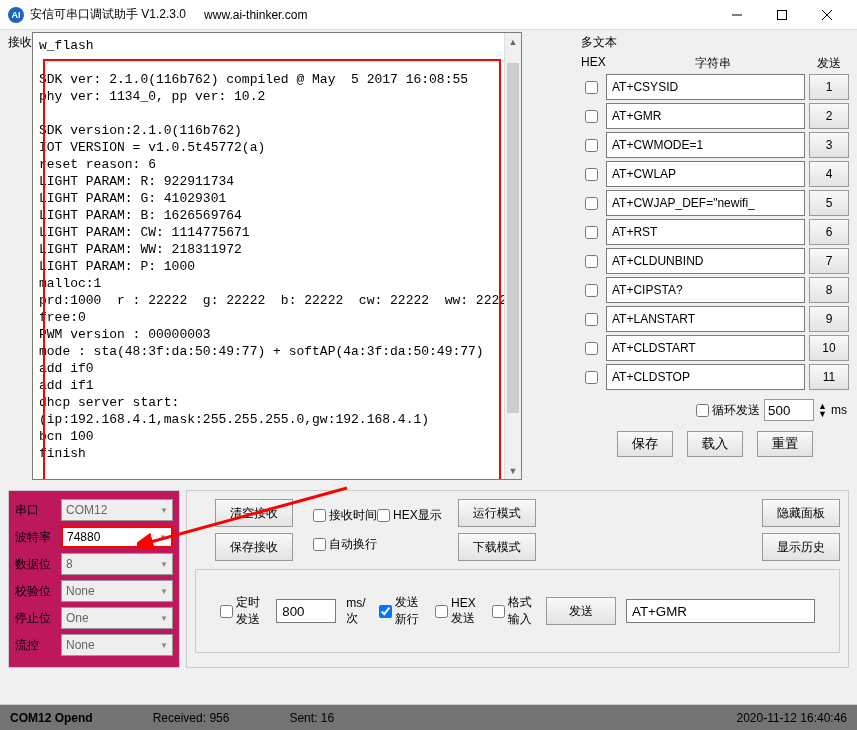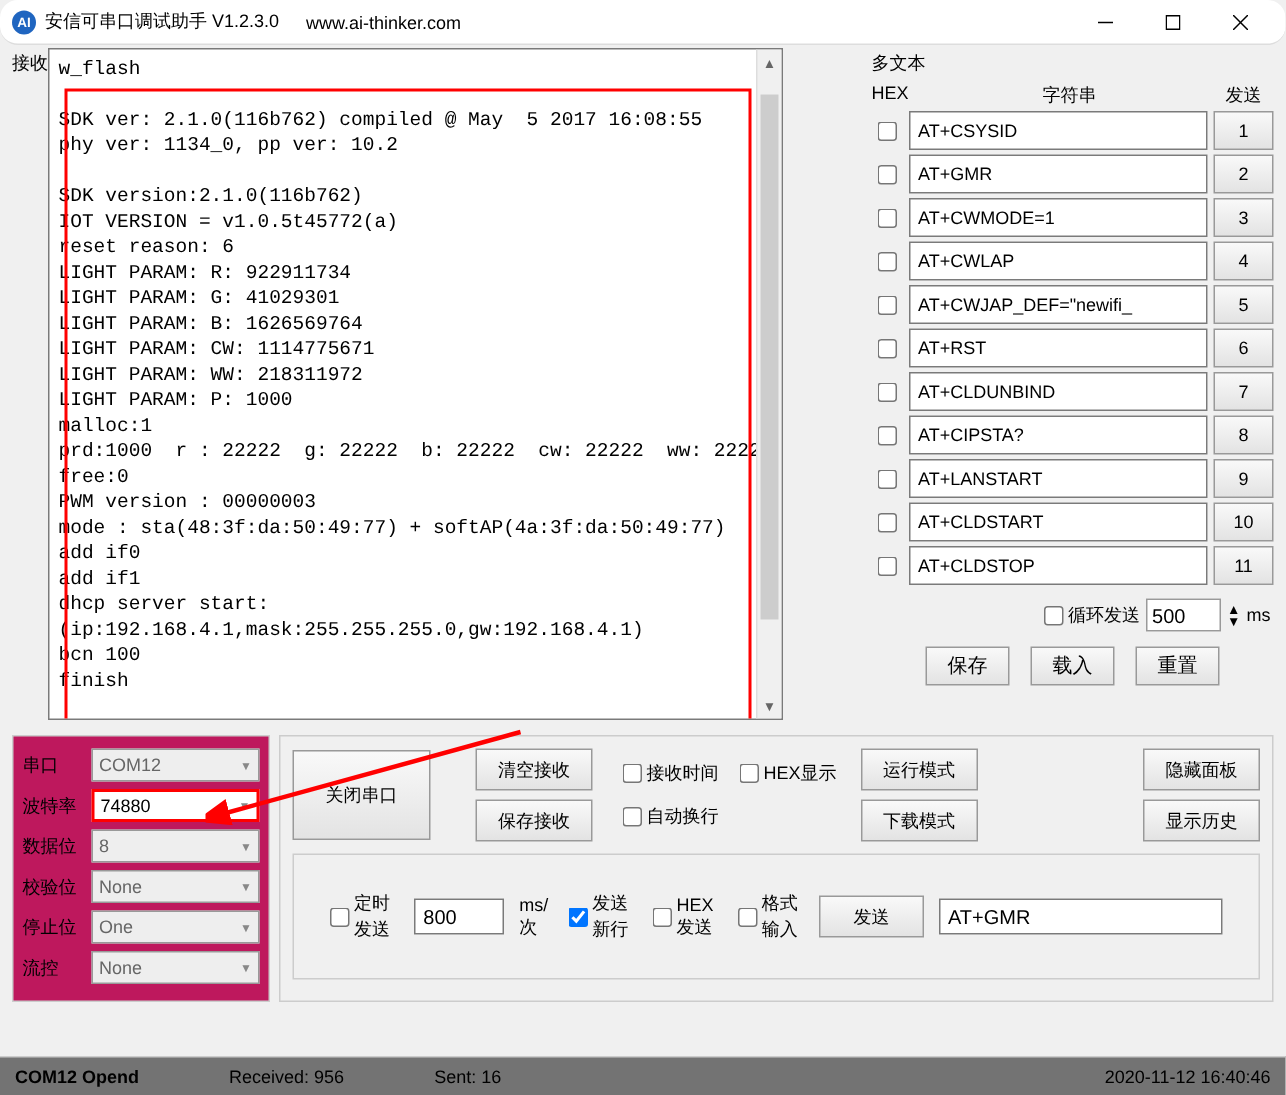--- a/index.html
+++ b/index.html
@@ -11,21 +11,20 @@
   height: 730px;
   overflow: hidden;
 }
 .titlebar {
   height: 30px;
   background: #fff;
   border-bottom: 1px solid #ddd;
   display: flex;
   align-items: center;
   padding: 0 8px;
-  border-radius: 12px;
 }
 .titlebar .icon {
   width: 16px; height: 16px;
   background: #1f65c0;
   border-radius: 50%;
   margin-right: 6px;
   color: #fff;
   font-size: 9px;
   display: flex;
   align-items: center;
@@ -395,27 +394,26 @@
           <label>流控</label>
           <div class="port-select">
             <span>None</span>
             <span style="font-size:8px;color:#888">▼</span>
           </div>
         </div>
       </div>
 
     <div class="ctrl-group" style="position:relative">
       <div class="ctrl-row">
-        <button class="btn big">关闭串口</button>
         <div style="display:flex;flex-direction:column;gap:6px;margin-left:20px">
           <button class="btn">清空接收</button>
           <button class="btn">保存接收</button>
         </div>
         <div style="display:flex;flex-direction:column;gap:12px;margin-left:10px">
-          <div style="display:flex;gap:14px">
+          <div style="display:flex;">
             <label class="chk">
                 <input type="checkbox" style="">
                 <span>接收时间</span>
               </label>
             <label class="chk">
                 <input type="checkbox" style="">
                 <span>HEX显示</span>
               </label>
           </div>
           <label class="chk">

